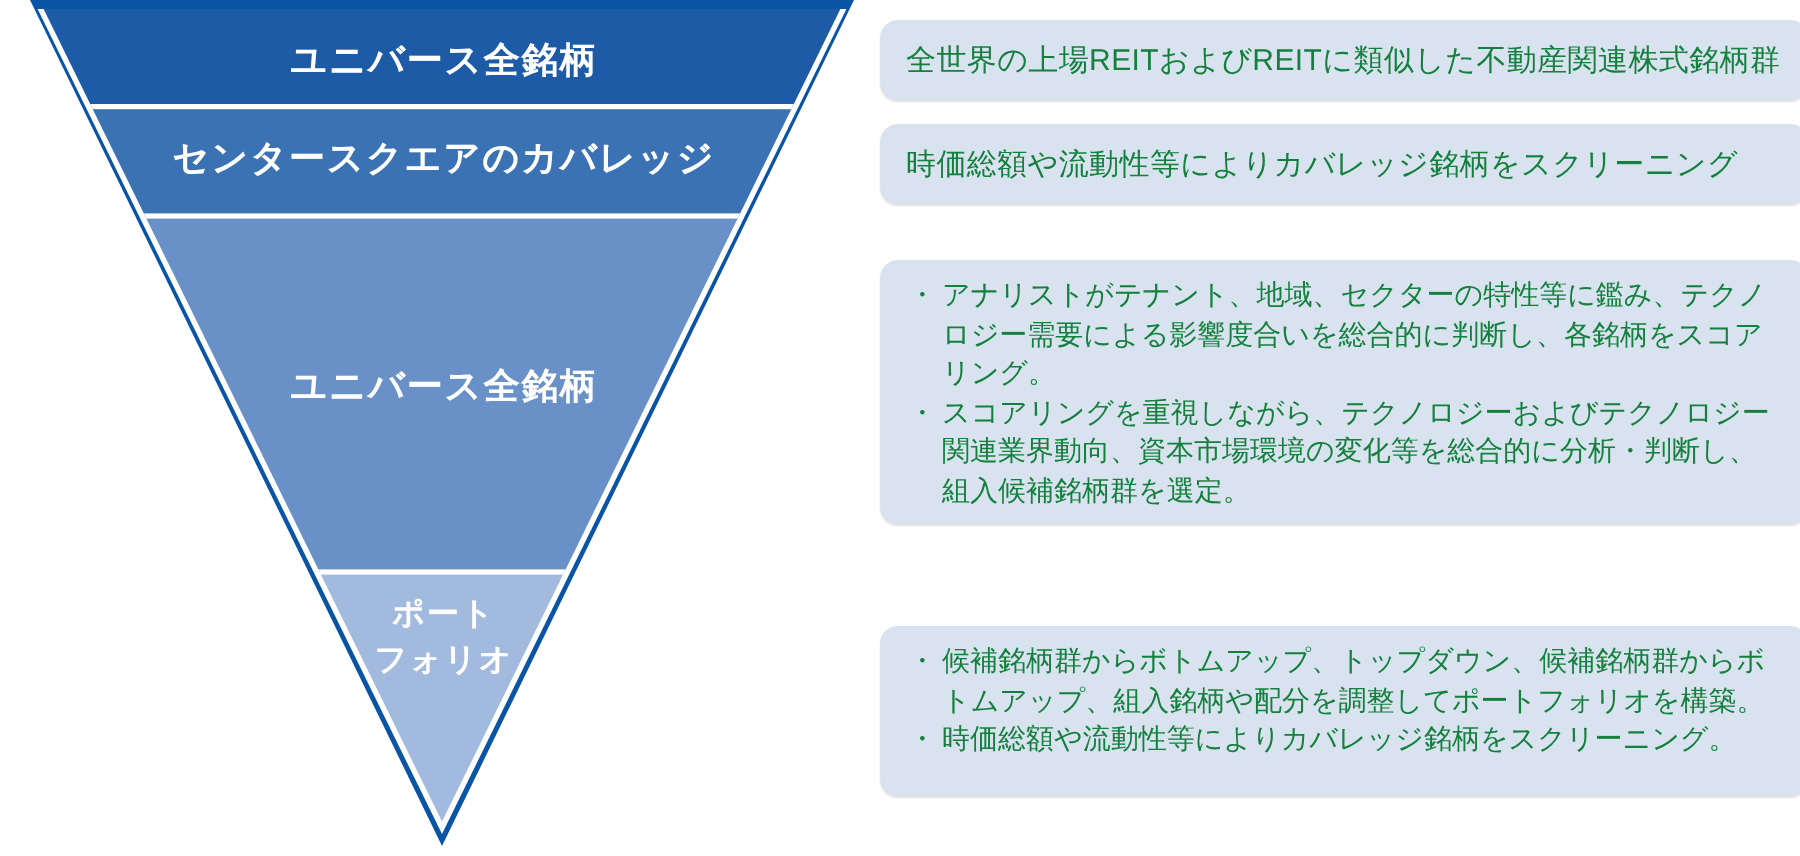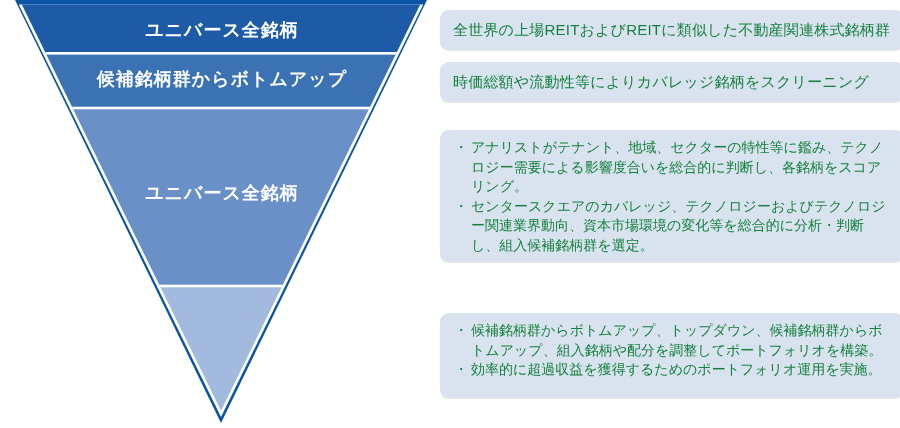--- a/index.html
+++ b/index.html
@@ -58,47 +58,51 @@
         <rect x="0" y="53" width="420" height="55" fill="#3B72B3"></rect>
         <rect x="0" y="108" width="420" height="178" fill="#6991C7"></rect>
         <rect x="0" y="286" width="420" height="130" fill="#A2BADD"></rect>
         <rect x="0" y="52" width="420" height="2.6" fill="#FFFFFF"></rect>
         <rect x="0" y="106.7" width="420" height="2.6" fill="#FFFFFF"></rect>
         <rect x="0" y="284.7" width="420" height="2.6" fill="#FFFFFF"></rect>
       </g>
     </svg>
 
     <div class="flabel flabel-1">ユニバース全銘柄</div>
-    <div class="flabel flabel-2">候補銘柄群からボトムアップ</div>
+    <div class="flabel flabel-2">センタースクエアのカバレッジ</div>
     <div class="flabel flabel-3">ユニバース全銘柄</div>
+    <div class="flabel flabel-4">
+      <span>ポート</span>
+      <span>フォリオ</span>
+    </div>
   </div>
 
   <div class="desc-box desc-single box-0">
     <span>全世界の上場REITおよびREITに類似した不動産関連株式銘柄群</span>
   </div>
 
   <div class="desc-box desc-single box-1">
     <span>時価総額や流動性等によりカバレッジ銘柄をスクリーニング</span>
   </div>
 
   <div class="desc-box desc-bullets box-2">
     <div class="bullet-item">
       <span class="bullet-mark">・</span>
       <span class="bullet-text">アナリストがテナント、地域、セクターの特性等に鑑み、テクノロジー需要による影響度合いを総合的に判断し、各銘柄をスコアリング。</span>
     </div>
     <div class="bullet-item">
       <span class="bullet-mark">・</span>
-      <span class="bullet-text">センタースクエアのカバレッジ、テクノロジーおよびテクノロジー関連業界動向、資本市場環境の変化等を総合的に分析・判断し、組入候補銘柄群を選定。</span>
+      <span class="bullet-text">スコアリングを重視しながら、テクノロジーおよびテクノロジー関連業界動向、資本市場環境の変化等を総合的に分析・判断し、組入候補銘柄群を選定。</span>
     </div>
   </div>
 
   <div class="desc-box desc-bullets box-3">
     <div class="bullet-item">
       <span class="bullet-mark">・</span>
       <span class="bullet-text">候補銘柄群からボトムアップ、トップダウン、候補銘柄群からボトムアップ、組入銘柄や配分を調整してポートフォリオを構築。</span>
     </div>
     <div class="bullet-item">
       <span class="bullet-mark">・</span>
-      <span class="bullet-text">効率的に超過収益を獲得するためのポートフォリオ運用を実施。</span>
+      <span class="bullet-text">時価総額や流動性等によりカバレッジ銘柄をスクリーニング。</span>
     </div>
   </div>
 
 </div>
 
 </body></html>

